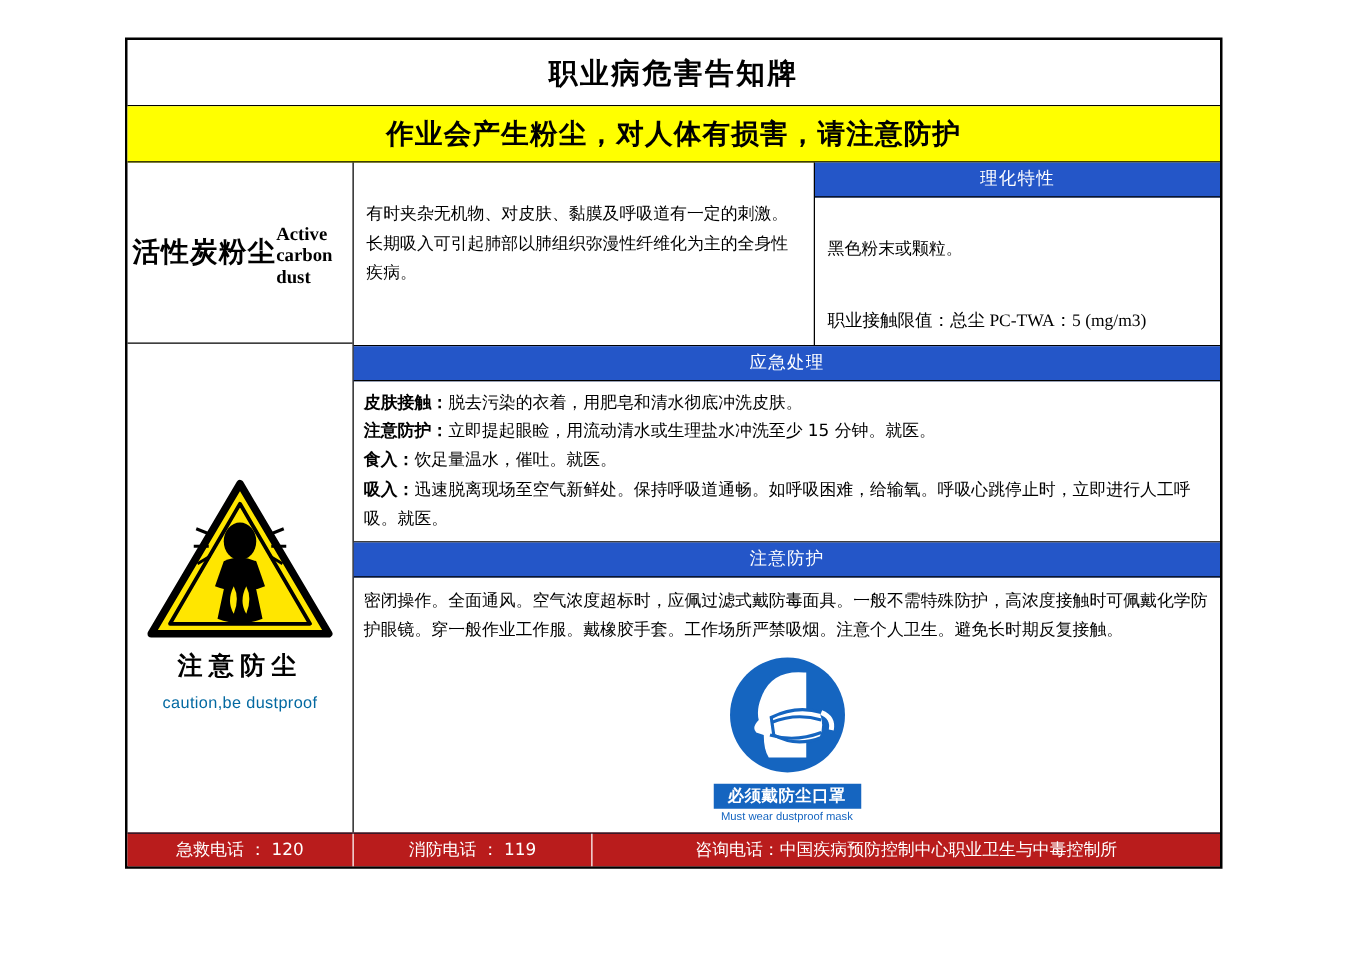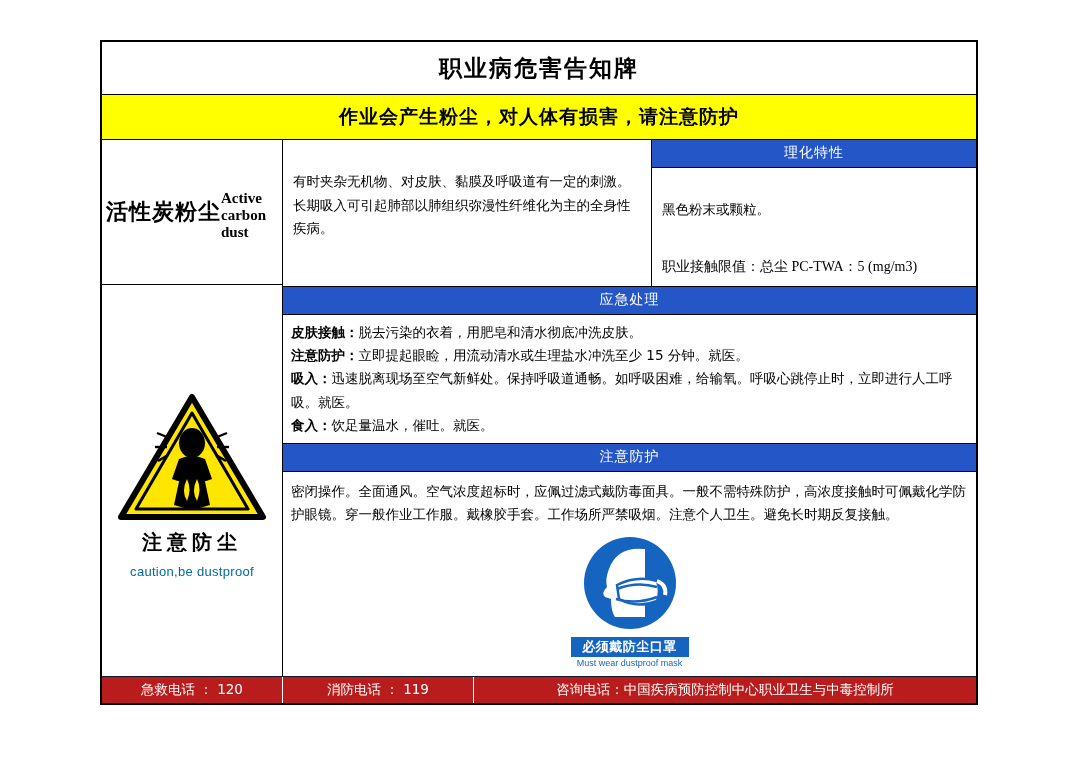--- a/index.html
+++ b/index.html
@@ -15,21 +15,21 @@
   }
   .page {
     position: relative;
     width: 1080px;
     height: 764px;
     background: #fff;
   }
   .board {
     position: absolute;
     left: 100px;
-    top: 40px;
+    top: 30px;
     width: 878px;
     height: 665px;
     border: 2px solid #000;
     box-sizing: border-box;
     display: flex;
     flex-direction: column;
     background: #fff;
     justify-content: space-between;
   }
   
@@ -50,21 +50,21 @@
   .warn-row {
     height: 44px;
     background: #ffff00;
     border-bottom: 1px solid #000;
     display: flex;
     align-items: center;
     justify-content: center;
   }
   .warn-row .warn-text {
     font-family: "DejaVu Sans", sans-serif;
-    font-size: 19px;
+    font-size: 22px;
     font-weight: bold;
     letter-spacing: 1px;
   }
   
   .body-row {
     flex: 1;
     display: flex;
     min-height: 0;
   }
   .left-col {
@@ -281,22 +281,22 @@
             <div class="cell-text">黑色粉末或颗粒。</div>
             <div class="limit">职业接触限值：总尘 PC-TWA：5 (mg/m3)</div>
           </div>
         </div>
 
         <div class="emergency-block">
           <div class="blue-head full">应急处理</div>
           <div class="emerg-text">
             <p><span class="lbl">皮肤接触：</span><span>脱去污染的衣着，用肥皂和清水彻底冲洗皮肤。</span></p>
             <p><span class="lbl">注意防护：</span><span>立即提起眼睑，用流动清水或生理盐水冲洗至少 15 分钟。就医。</span></p>
+            <p><span class="lbl">食入：</span><span>饮足量温水，催吐。就医。</span></p>
             <p><span class="lbl">吸入：</span><span>迅速脱离现场至空气新鲜处。保持呼吸道通畅。如呼吸困难，给输氧。呼吸心跳停止时，立即进行人工呼吸。就医。</span></p>
-            <p><span class="lbl">食入：</span><span>饮足量温水，催吐。就医。</span></p>
           </div>
         </div>
 
         <div class="protect-block" style="flex:1; display:flex; flex-direction:column;">
           <div class="blue-head full">注意防护</div>
           <div class="protect-text">密闭操作。全面通风。空气浓度超标时，应佩过滤式戴防毒面具。一般不需特殊防护，高浓度接触时可佩戴化学防护眼镜。穿一般作业工作服。戴橡胶手套。工作场所严禁吸烟。注意个人卫生。避免长时期反复接触。</div>
           <div class="mask-area">
             <div class="mask-wrap">
               <div>
                 <svg viewBox="0 0 118 100" width="118" height="100">

